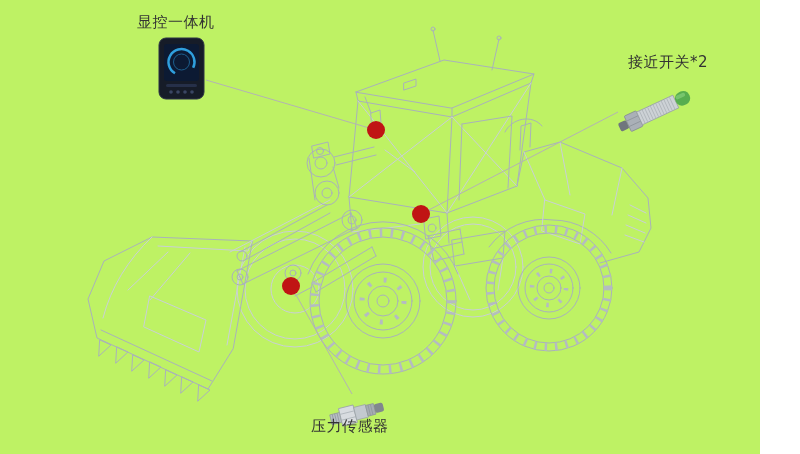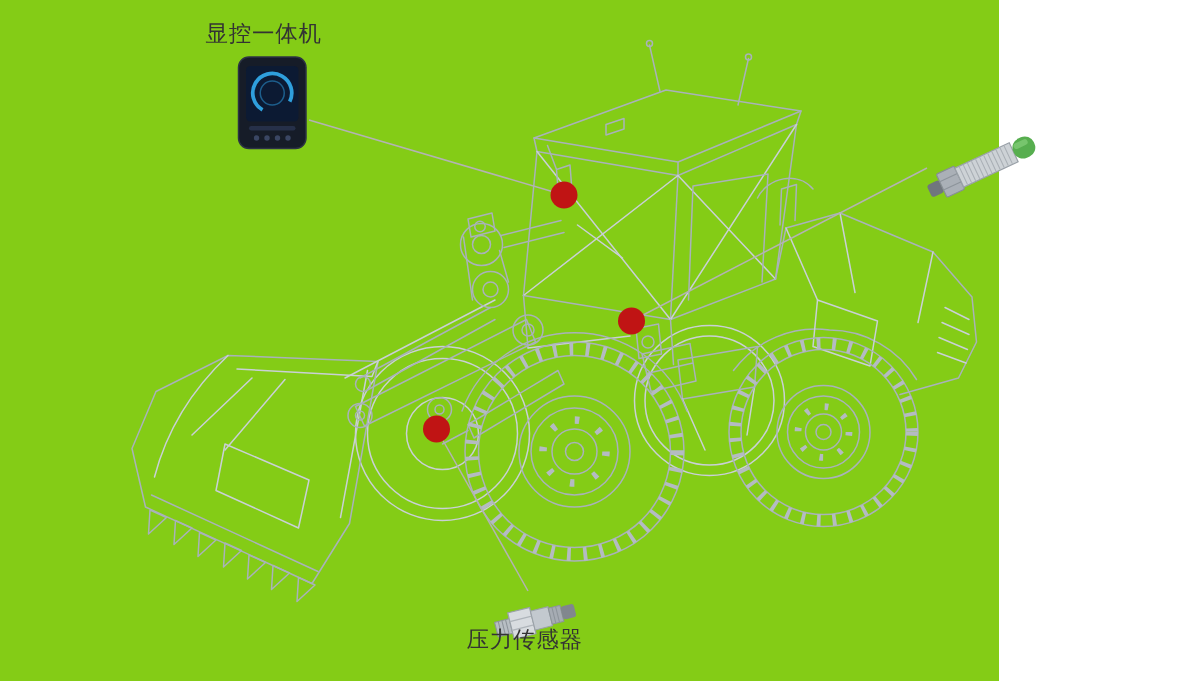--- a/index.html
+++ b/index.html
@@ -1,17 +1,17 @@
 <!DOCTYPE html>
 <html><head>
 <meta charset="utf-8">
 <style>
   html,body{margin:0;padding:0}
   body{width:800px;height:454px;background:#ffffff;font-family:"DejaVu Sans","Liberation Sans",sans-serif;overflow:hidden}
-  .stage{position:relative;width:666px;height:454px;background:#84cc16}
+  .stage{position:relative;width:760px;height:454px;background:#bef264}
   .stage > svg.layer{position:absolute;left:0;top:0}
   .thumb{position:absolute}
   .label{position:absolute;font-size:15px;color:#333333;white-space:nowrap;letter-spacing:.5px}
   
   .wf{stroke:#a9b2ba;fill:none;stroke-width:1;stroke-linecap:round;stroke-linejoin:round}
   .wf-light{stroke:#c9d0d6;fill:none;stroke-width:1;stroke-linecap:round;stroke-linejoin:round}
   .tread{fill:none;stroke:#b4bbc2}
   .callout-line{stroke-width:1}
 </style>
 </head>
@@ -175,15 +175,16 @@
       <rect x="10" y="-1" width="15" height="18" fill="#d8dce0" stroke="#9aa1a8" stroke-width="0.8"></rect>
       <path d="M10,5 h15 M10,11 h15" stroke="#aeb4ba" stroke-width="0.8"></path>
       <rect x="25" y="1.5" width="12" height="13" fill="#c3c9cf" stroke="#9aa1a8" stroke-width="0.7"></rect>
       <rect x="37" y="2.5" width="8" height="11" fill="#a6acb3" stroke="#8d949b" stroke-width="0.7"></rect>
       <path d="M39.5,2.5 v11 M42,2.5 v11" stroke="#8d949b" stroke-width="0.7"></path>
       <rect x="45" y="3.5" width="9" height="9" rx="2" fill="#81878e"></rect>
     </g>
   </svg>
 
   <div class="label" style="left:137px;top:13px">显控一体机</div>
+  <div class="label" style="left:628px;top:53px">接近开关*2</div>
   <div class="label" style="left:311px;top:417px">压力传感器</div>
 
 </div>
 
 </body></html>

